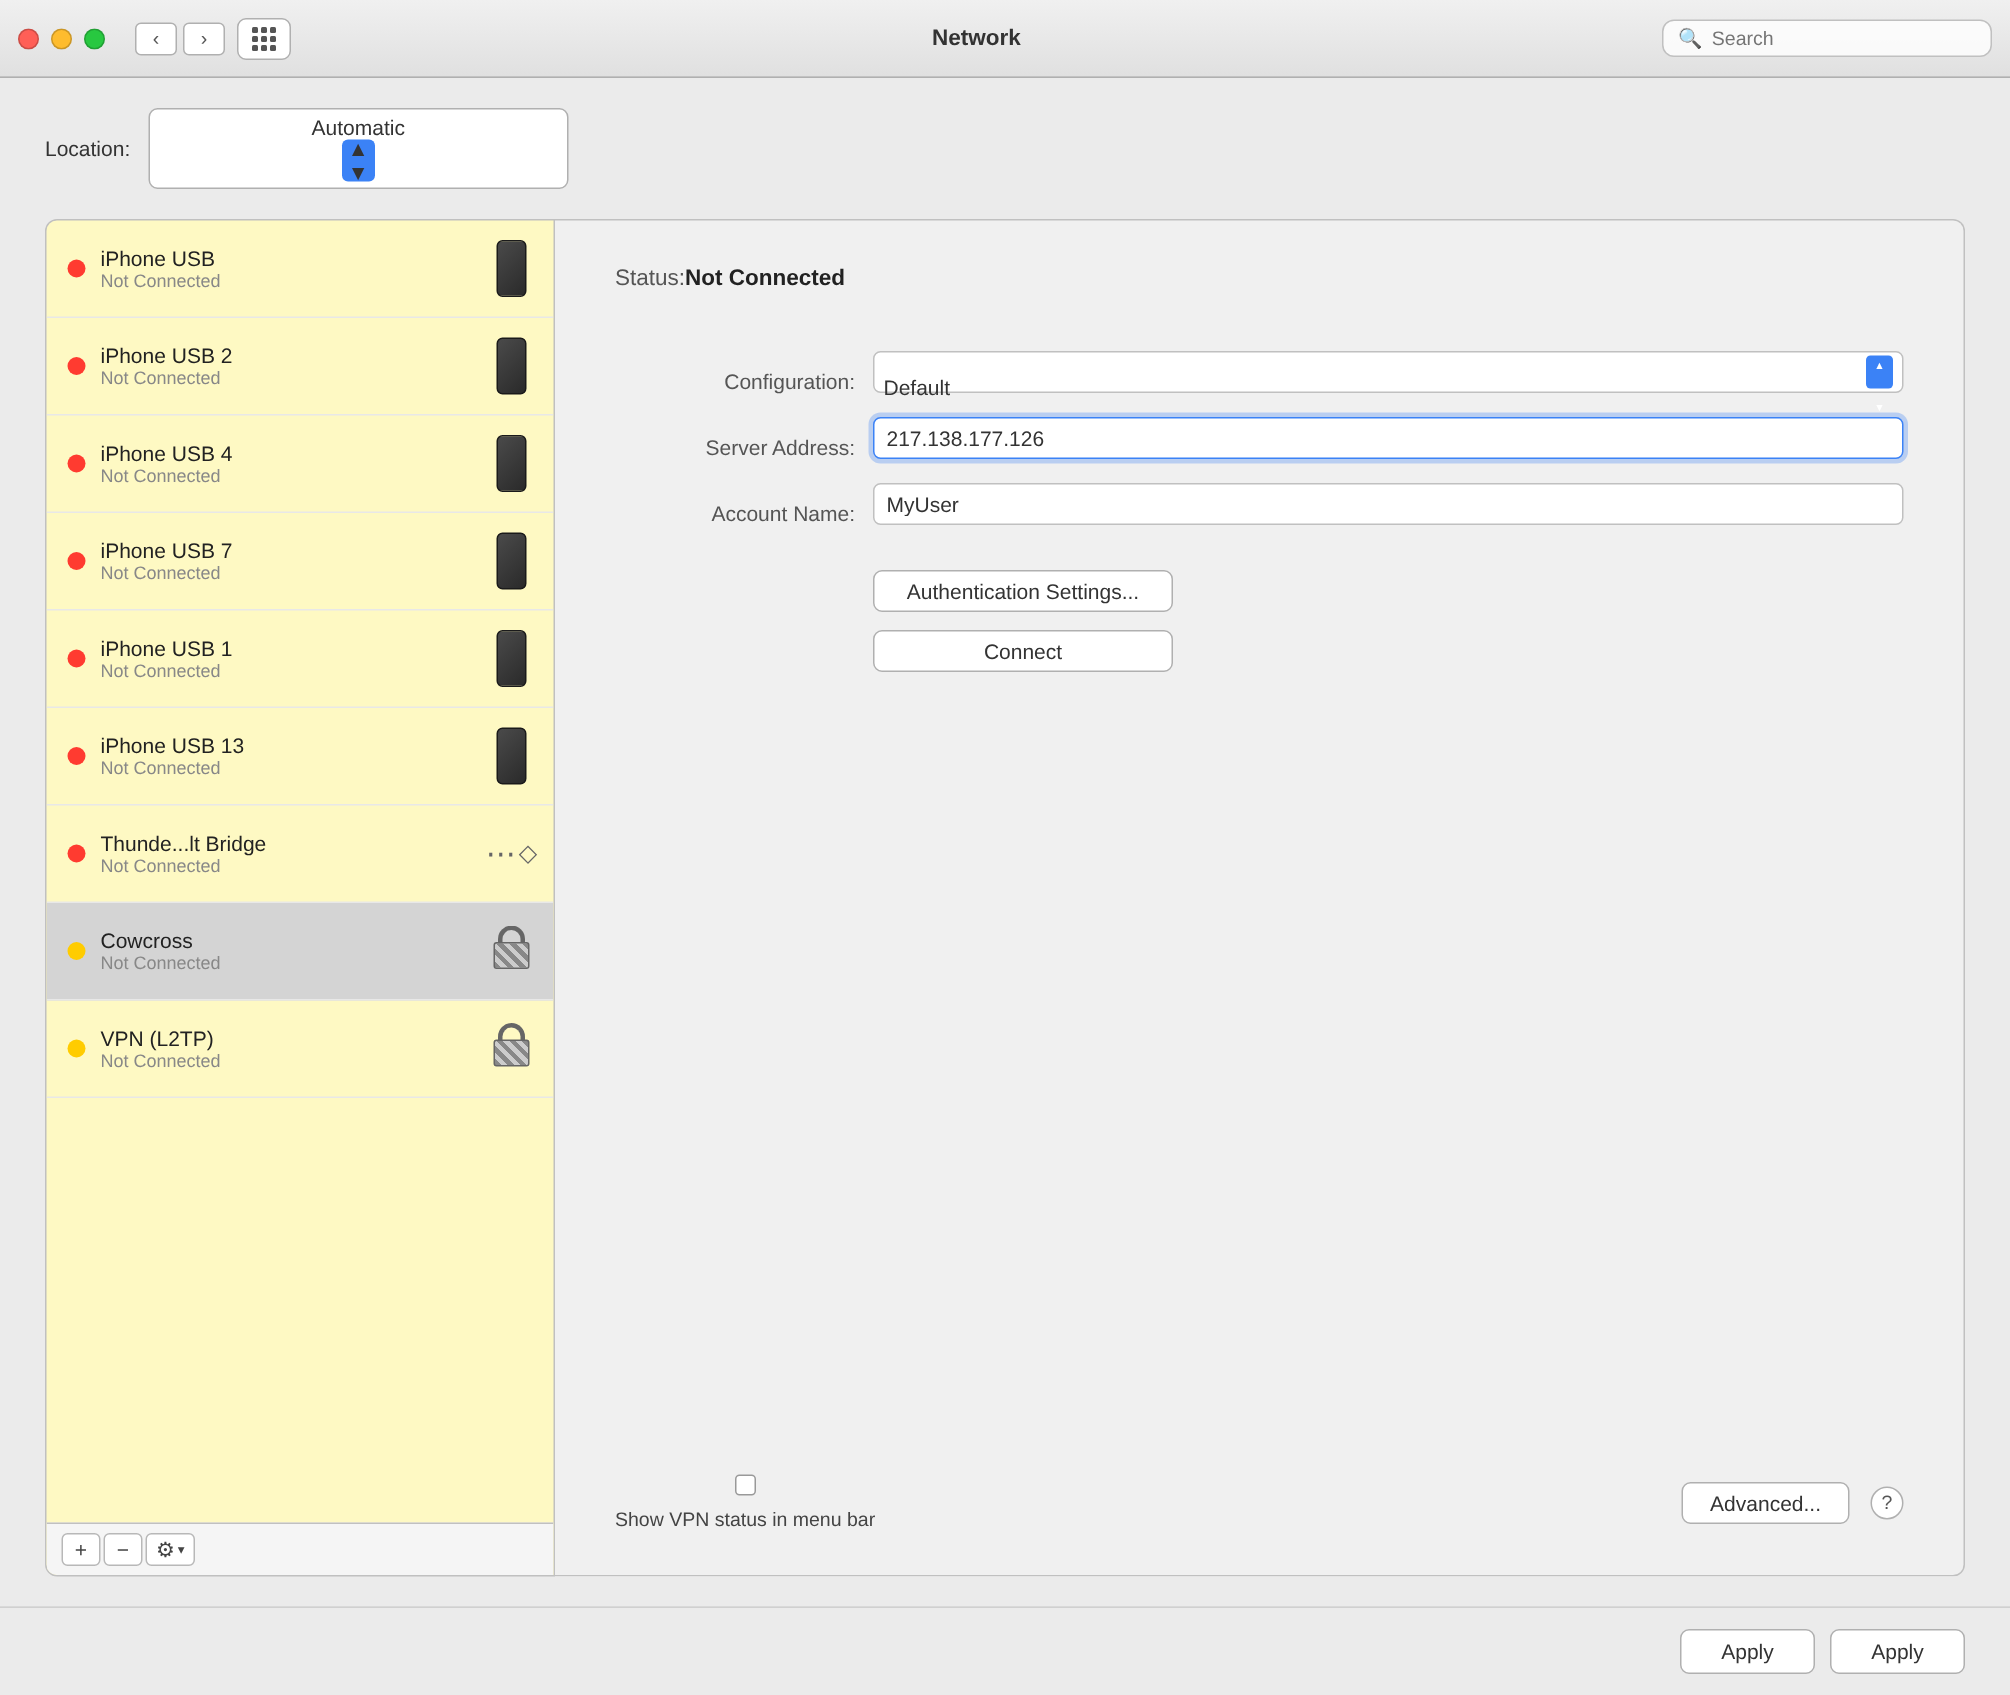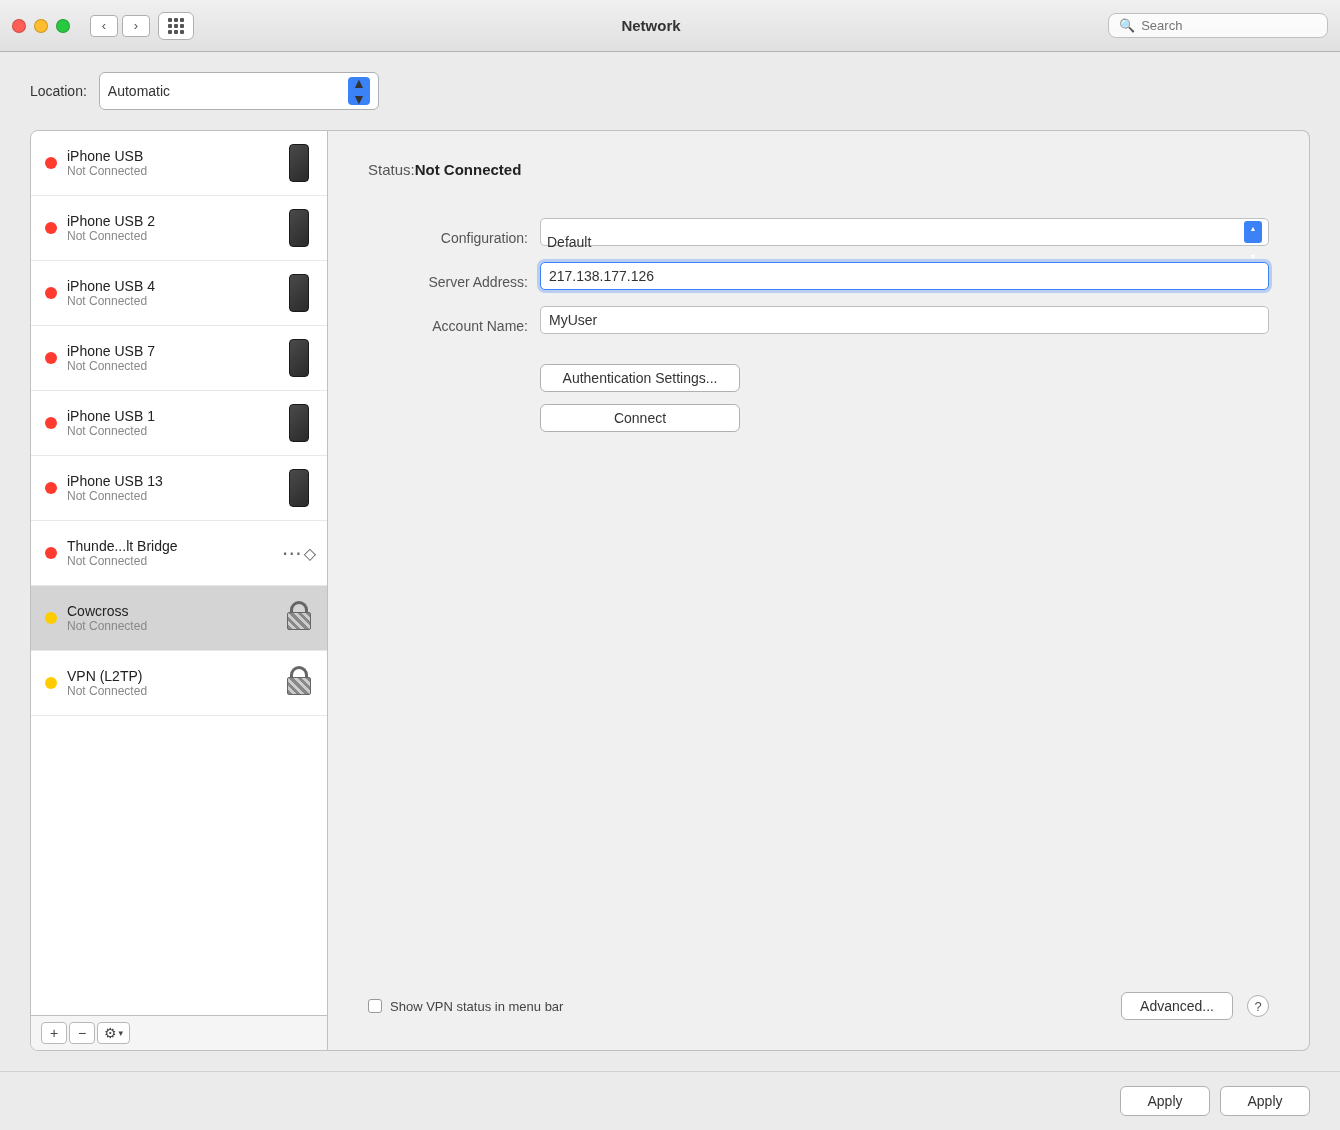--- a/index.html
+++ b/index.html
@@ -128,20 +128,21 @@
     .location-select {
       display: flex;
       align-items: center;
       background: white;
       border: 1px solid #b0b0b0;
       border-radius: 6px;
       padding: 4px 8px;
       width: 280px;
       justify-content: space-between;
       cursor: pointer;
+      flex-direction: column;
     }
     .location-select span {
       font-size: 14px;
       color: #333;
     }
     .stepper-btn {
       background: #3b82f6;
       border-radius: 4px;
       width: 22px;
       height: 28px;
@@ -160,22 +161,22 @@
 
     
     .content-area {
       display: flex;
       flex: 1;
       gap: 0;
     }
 
     
     .sidebar {
-      width: 298px;
-      background: #ffffff;
+      width: 340px;
+      background: #fef9c3;
       border: 1px solid #c0c0c0;
       border-radius: 8px 0 0 8px;
       display: flex;
       flex-direction: column;
       overflow: hidden;
       flex-shrink: 0;
     }
     .sidebar-list {
       flex: 1;
       overflow-y: auto;
@@ -409,20 +410,21 @@
     .bottom-bar {
       display: flex;
       align-items: center;
       margin-top: auto;
       gap: 14px;
     }
     .checkbox-wrap {
       display: flex;
       align-items: center;
       gap: 8px;
+      flex-direction: column;
     }
     .checkbox {
       width: 14px;
       height: 14px;
       border: 1px solid #999;
       border-radius: 3px;
       background: white;
       cursor: pointer;
     }
     .checkbox-label {

